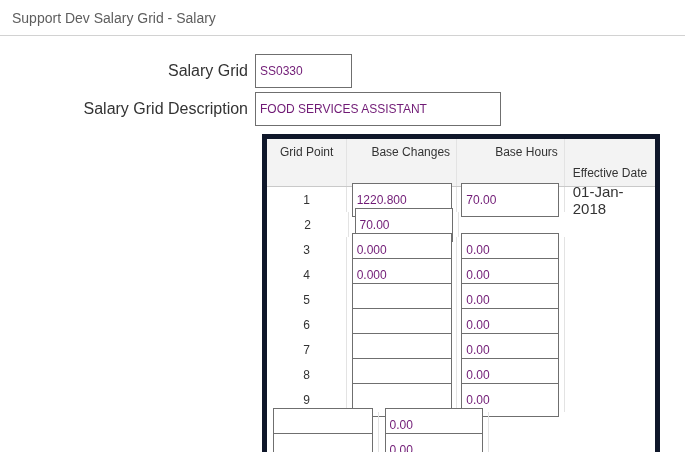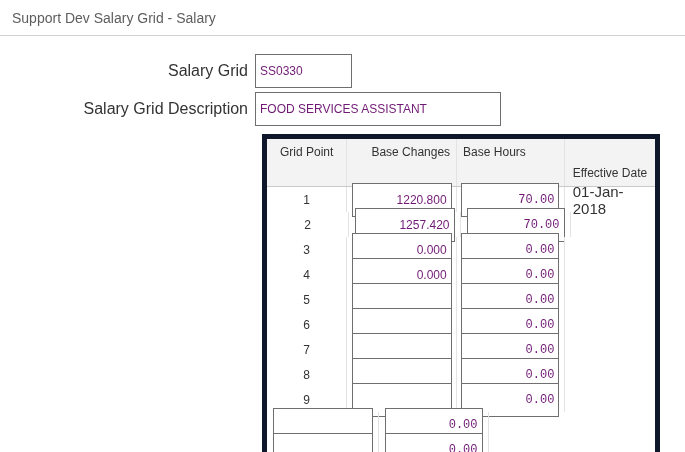--- a/index.html
+++ b/index.html
@@ -62,41 +62,41 @@
     padding: 6px 6px;
   }
   .col-point  { width: 82px; }
   .col-salary { width: 112px; }
   .col-hours  { width: 110px; }
   .col-date   { width: 92px; }
   .sep { border-right: 1px solid #e3e3e3; }
 
   .grid-header .col-point  { text-align: center; }
   .grid-header .col-salary { text-align: right; }
-  .grid-header .col-hours  { }
+  .grid-header .col-hours  { text-align: right; }
   .grid-header .col-date   { text-align: center; margin-top: 21px; }
 
   .grid-row {
     display: flex;
     align-items: center;
     height: 25px;
   }
   .grid-row .col { height: 100%; display: flex; align-items: center; }
   .grid-row .col-point {
     justify-content: center;
     font-size: 12px;
     color: #333333;
   }
   .grid-row .col-salary, .grid-row .col-hours { justify-content: center; }
   .num-input {
     height: 34px;
-    text-align: right;
+    text-align: left;
   }
   .col-salary .num-input { width: 100px; }
-  .col-hours  .num-input { width: 98px; font-family: Liberation Mono, monospace; }
+  .col-hours  .num-input { width: 98px; }
   .grid-row .col-date {
     font-size: 15px;
     color: #333333;
     padding-left: 8px;
   }
 </style>
 </head>
 <body>
 
 <div class="page">
@@ -126,23 +126,20 @@
             <div class="col col-salary sep">
               <input class="num-input" type="text" value="1220.800" style="">
             </div>
             <div class="col col-hours sep">
               <input class="num-input" type="text" value="70.00" style="">
             </div>
             <div class="col col-date">01-Jan-2018</div>
           </div>
           <div class="grid-row">
             <div class="col col-point sep">2</div>
-            <div class="col col-salary sep">
-              <input class="num-input" type="text" value="1257.420" style="">
-            </div>
             <div class="col col-hours sep">
               <input class="num-input" type="text" value="70.00" style="">
             </div>
           </div>
           <div class="grid-row">
             <div class="col col-point sep">3</div>
             <div class="col col-salary sep">
               <input class="num-input" type="text" value="0.000" style="">
             </div>
             <div class="col col-hours sep">

